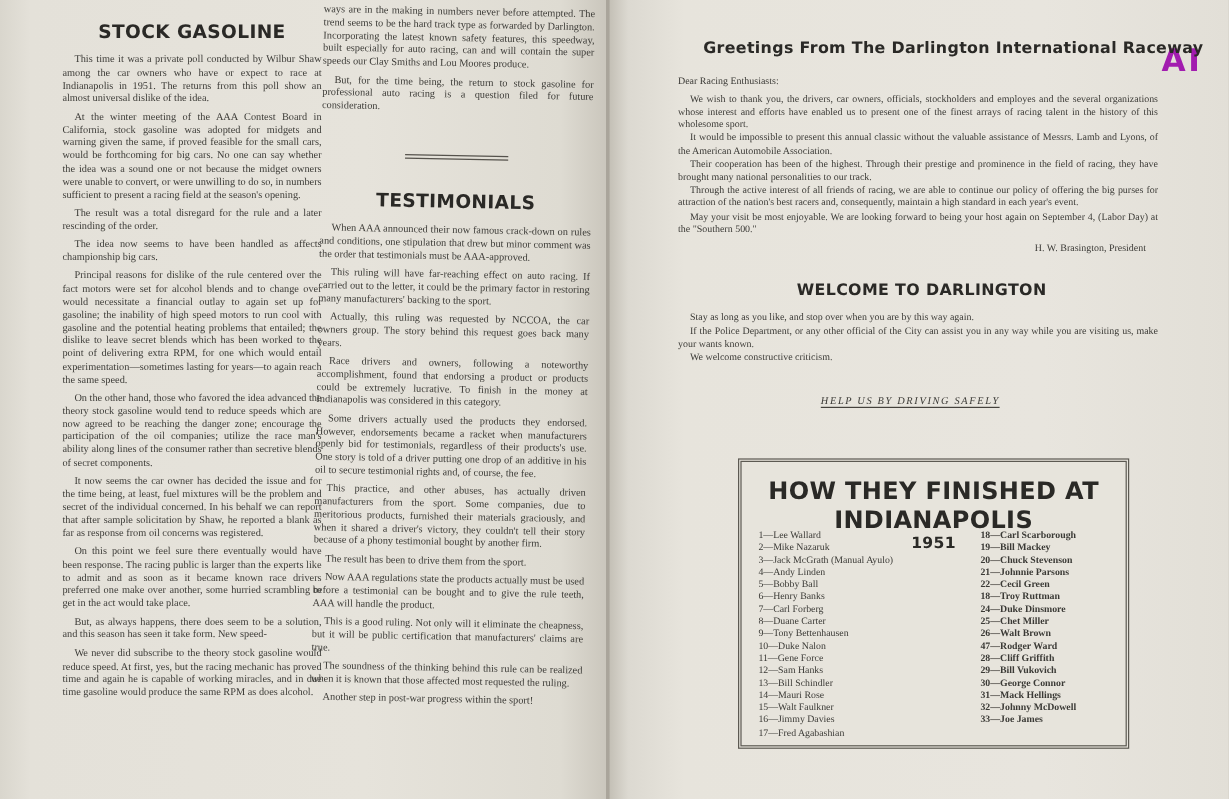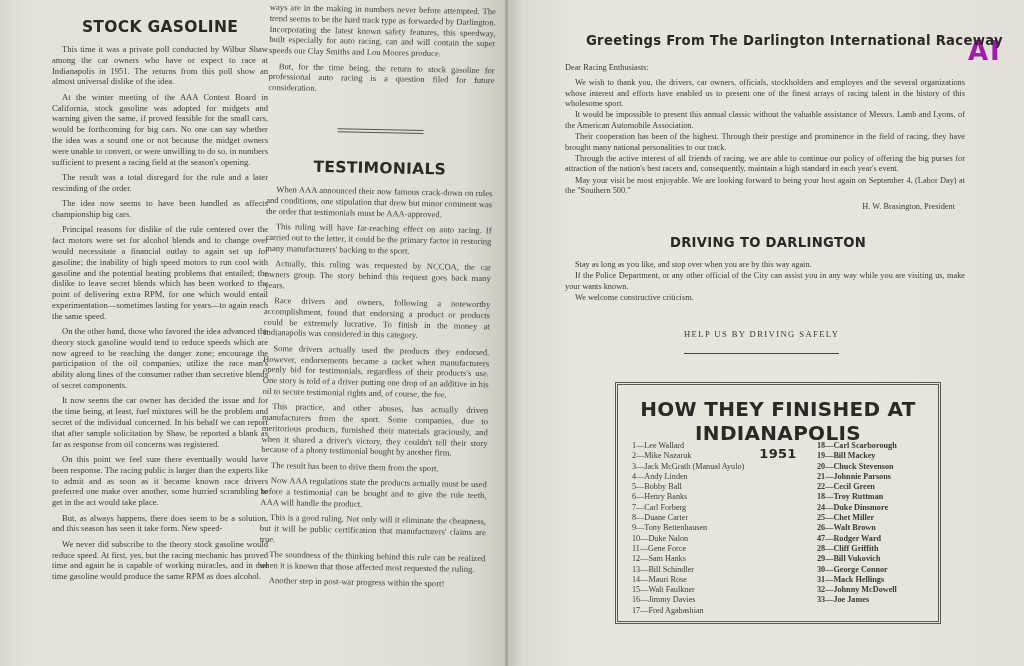--- a/index.html
+++ b/index.html
@@ -34,21 +34,21 @@
   .greet-title { position: absolute; left: 586px; top: 33px; width: 364px; font-size: 13.2px; text-align: right; white-space: nowrap; }
   .greet-block { position: absolute; left: 565px; top: 63px; width: 400px; }
   .greet-block .salutation { font-size: 8.3px; line-height: 10.4px; margin-bottom: 5px; }
   .rp { font-size: 8.3px; line-height: 10.3px; text-align: justify; text-indent: 10px; margin-bottom: 1.2px; }
   .signature { font-size: 8.3px; text-align: right; margin-top: 6px; padding-right: 10px; }
   .ghost { position: absolute; left: 968px; top: 36px; font-family: "DejaVu Sans", sans-serif; font-weight: bold; font-size: 26px; color: #a21caf; letter-spacing: 2px; }
 
   .welcome-title { position: absolute; left: 586px; top: 235px; width: 364px; font-size: 13.2px; text-align: center; }
   .welcome-block { position: absolute; left: 565px; top: 260px; width: 400px; }
   .welcome-sign { text-align: right; font-size: 8.3px; line-height: 10.3px; margin-top: 8px; padding-right: 12px; }
-  .safely { position: absolute; left: 684px; top: 329px; font-size: 8.6px; letter-spacing: 1.4px; border-bottom: 1px solid #44413c; padding-bottom: 14px; color: #3b3a36; }
+  .safely { position: absolute; left: 684px; top: 329px; font-size: 8.6px; letter-spacing: 1.4px; border-bottom: 1px solid #44413c; padding-bottom: 0; color: #3b3a36; font-style: italic; }
 
   
   .results-box { position: absolute; left: 615px; top: 382px; width: 326px; height: 242px; border: 3px double #5c5952; padding: 4px; background: #e7e4dc; }
   .results-box .title { font-size: 20px; text-align: center; margin-top: 8px; }
   .results-box .year { font-size: 13px; text-align: center; margin-top: 1px; }
   .results-cols { position: absolute; left: 14px; top: 56px; width: 300px; display: flex; }
   .results-col { width: 50%; list-style: none; }
   .results-col li { font-size: 8.2px; line-height: 10.3px; white-space: nowrap; }
   .results-col.col-b { padding-left: 50px; width: 55%; font-weight: bold; }
   .results-col.col-a { width: 45%; }
@@ -100,21 +100,21 @@
 <section class="greet-block">
   <p class="salutation">Dear Racing Enthusiasts:</p>
   <p class="rp">We wish to thank you, the drivers, car owners, officials, stockholders and employes and the several organizations whose interest and efforts have enabled us to present one of the finest arrays of racing talent in the history of this wholesome sport.</p>
   <p class="rp">It would be impossible to present this annual classic without the valuable assistance of Messrs. Lamb and Lyons, of the American Automobile Association.</p>
   <p class="rp">Their cooperation has been of the highest. Through their prestige and prominence in the field of racing, they have brought many national personalities to our track.</p>
   <p class="rp">Through the active interest of all friends of racing, we are able to continue our policy of offering the big purses for attraction of the nation's best racers and, consequently, maintain a high standard in each year's event.</p>
   <p class="rp">May your visit be most enjoyable. We are looking forward to being your host again on September 4, (Labor Day) at the "Southern 500."</p>
   <p class="signature">H. W. Brasington, President</p>
 </section>
 
-<h2 class="welcome-title heading-sans">DRIVING TO DARLINGTON</h2>
+<h2 class="welcome-title heading-sans">WELCOME TO DARLINGTON</h2>
 <section class="welcome-block">
   <p class="rp">Stay as long as you like, and stop over when you are by this way again.</p>
   <p class="rp">If the Police Department, or any other official of the City can assist you in any way while you are visiting us, make your wants known.</p>
   <p class="rp">We welcome constructive criticism.</p>
 </section>
 <div class="safely">HELP US BY DRIVING SAFELY</div>
 
 <section class="results-box">
   <div class="title heading-sans">HOW THEY FINISHED AT INDIANAPOLIS</div>
   <div class="year heading-sans">1951</div>

